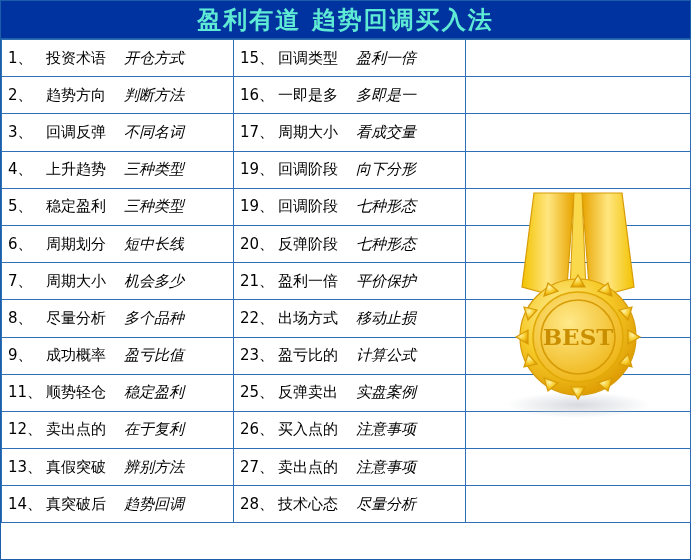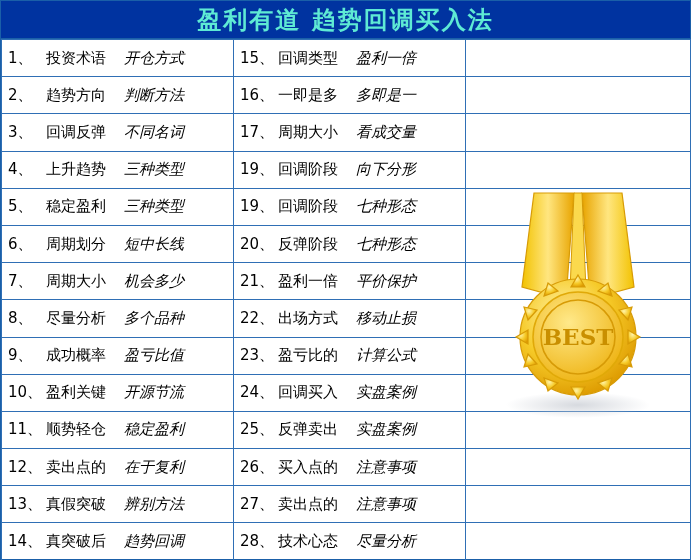--- a/index.html
+++ b/index.html
@@ -254,37 +254,20 @@
           <td class="col-b">
             <span class="cell-inner">
               <span class="num">23、</span>
               <span class="t1">盈亏比的</span>
               <span class="t2">计算公式</span>
             </span>
           </td>
           <td class="col-c"></td>
         </tr>
 
-        <tr>
-          <td class="col-a">
-            <span class="cell-inner">
-              <span class="num">10、</span>
-              <span class="t1">盈利关键</span>
-              <span class="t2">开源节流</span>
-            </span>
-          </td>
-          <td class="col-b">
-            <span class="cell-inner">
-              <span class="num">24、</span>
-              <span class="t1">回调买入</span>
-              <span class="t2">实盘案例</span>
-            </span>
-          </td>
-          <td class="col-c"></td>
-        </tr>
 
         <tr>
           <td class="col-a">
             <span class="cell-inner">
               <span class="num">11、</span>
               <span class="t1">顺势轻仓</span>
               <span class="t2">稳定盈利</span>
             </span>
           </td>
           <td class="col-b">

